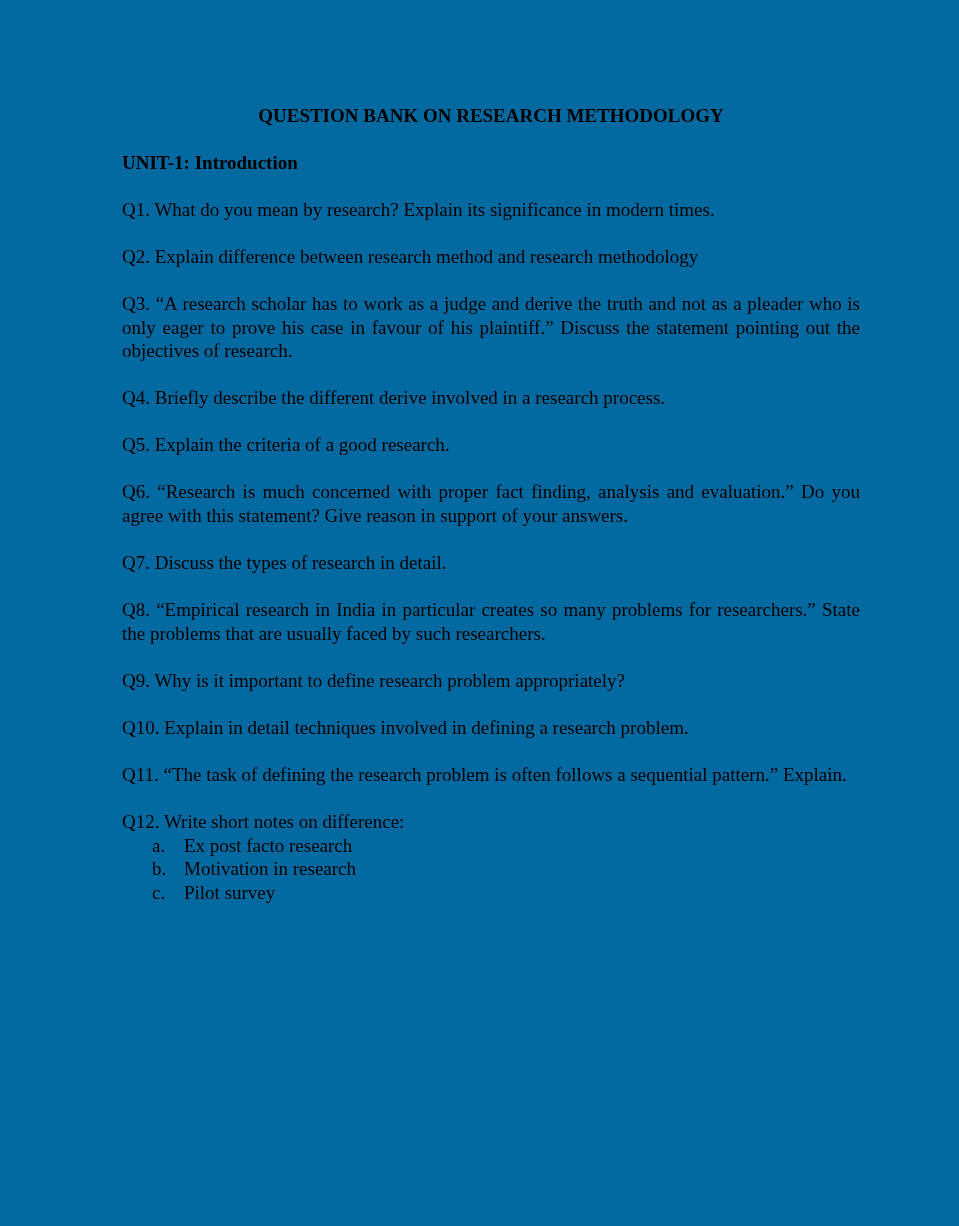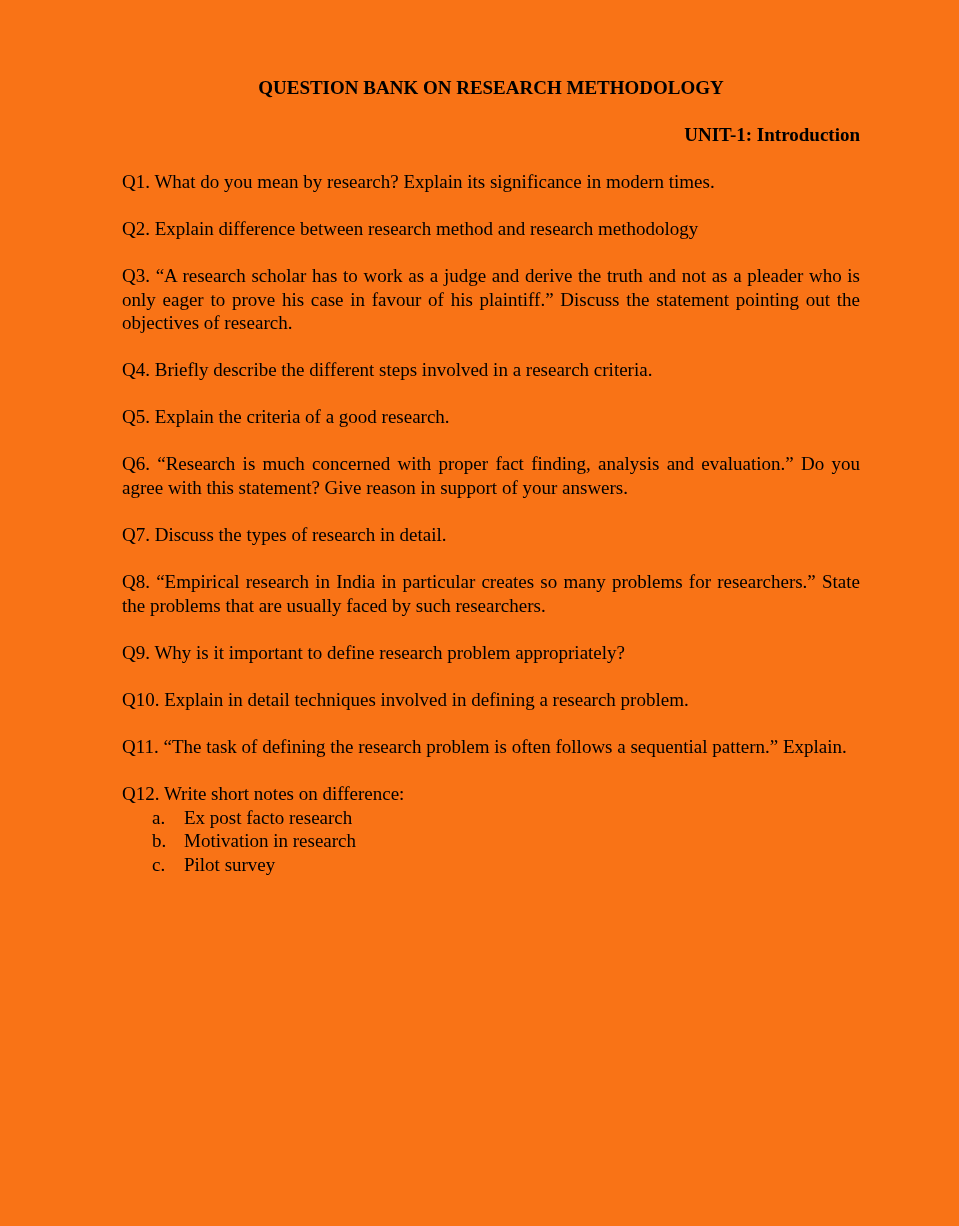--- a/index.html
+++ b/index.html
@@ -5,39 +5,39 @@
   html, body {
     margin: 0;
     padding: 0;
     background: #ffffff;
   }
   .page {
     position: relative;
     width: 959px;
     height: 1226px;
     box-sizing: border-box;
-    background: #f97316;
+    background: #0369a1;
     color: #000000;
     font-family: "Liberation Serif", "DejaVu Serif", serif;
     font-size: 19px;
     line-height: 23.7px;
-    padding: 76px 99px 0 122px;
+    padding: 104px 99px 0 122px;
     overflow: hidden;
   }
   .doc-title {
     margin: 0;
     font-size: 19px;
     font-weight: bold;
     text-align: center;
   }
   .doc-subtitle {
     margin: 23.3px 0 0 0;
     font-size: 19px;
     font-weight: bold;
-    text-align: right;
+    text-align: left;
   }
   p.question {
     margin: 23.3px 0 0 0;
     text-align: justify;
     text-justify: inter-word;
   }
   .sublist {
     margin: 0 0 0 30px;
     padding: 0;
   }
@@ -56,21 +56,21 @@
 
 <div class="page">
 
   <h1 class="doc-title">QUESTION BANK ON RESEARCH METHODOLOGY</h1>
 
   <h2 class="doc-subtitle">UNIT-1: Introduction</h2>
 
   <p class="question">Q1. What do you mean by research? Explain its significance in modern times.</p>
   <p class="question">Q2. Explain difference between research method and research methodology</p>
   <p class="question">Q3. “A research scholar has to work as a judge and derive the truth and not as a pleader who is only eager to prove his case in favour of his plaintiff.” Discuss the statement pointing out the objectives of research.</p>
-  <p class="question">Q4. Briefly describe the different steps involved in a research criteria.</p>
+  <p class="question">Q4. Briefly describe the different derive involved in a research process.</p>
   <p class="question">Q5. Explain the criteria of a good research.</p>
   <p class="question">Q6. “Research is much concerned with proper fact finding, analysis and evaluation.” Do you agree with this statement? Give reason in support of your answers.</p>
   <p class="question">Q7. Discuss the types of research in detail.</p>
   <p class="question">Q8. “Empirical research in India in particular creates so many problems for researchers.” State the problems that are usually faced by such researchers.</p>
   <p class="question">Q9. Why is it important to define research problem appropriately?</p>
   <p class="question">Q10. Explain in detail techniques involved in defining a research problem.</p>
   <p class="question">Q11. “The task of defining the research problem is often follows a sequential pattern.” Explain.</p>
   <p class="question">Q12. Write short notes on difference:</p>
 
   <div class="sublist">

